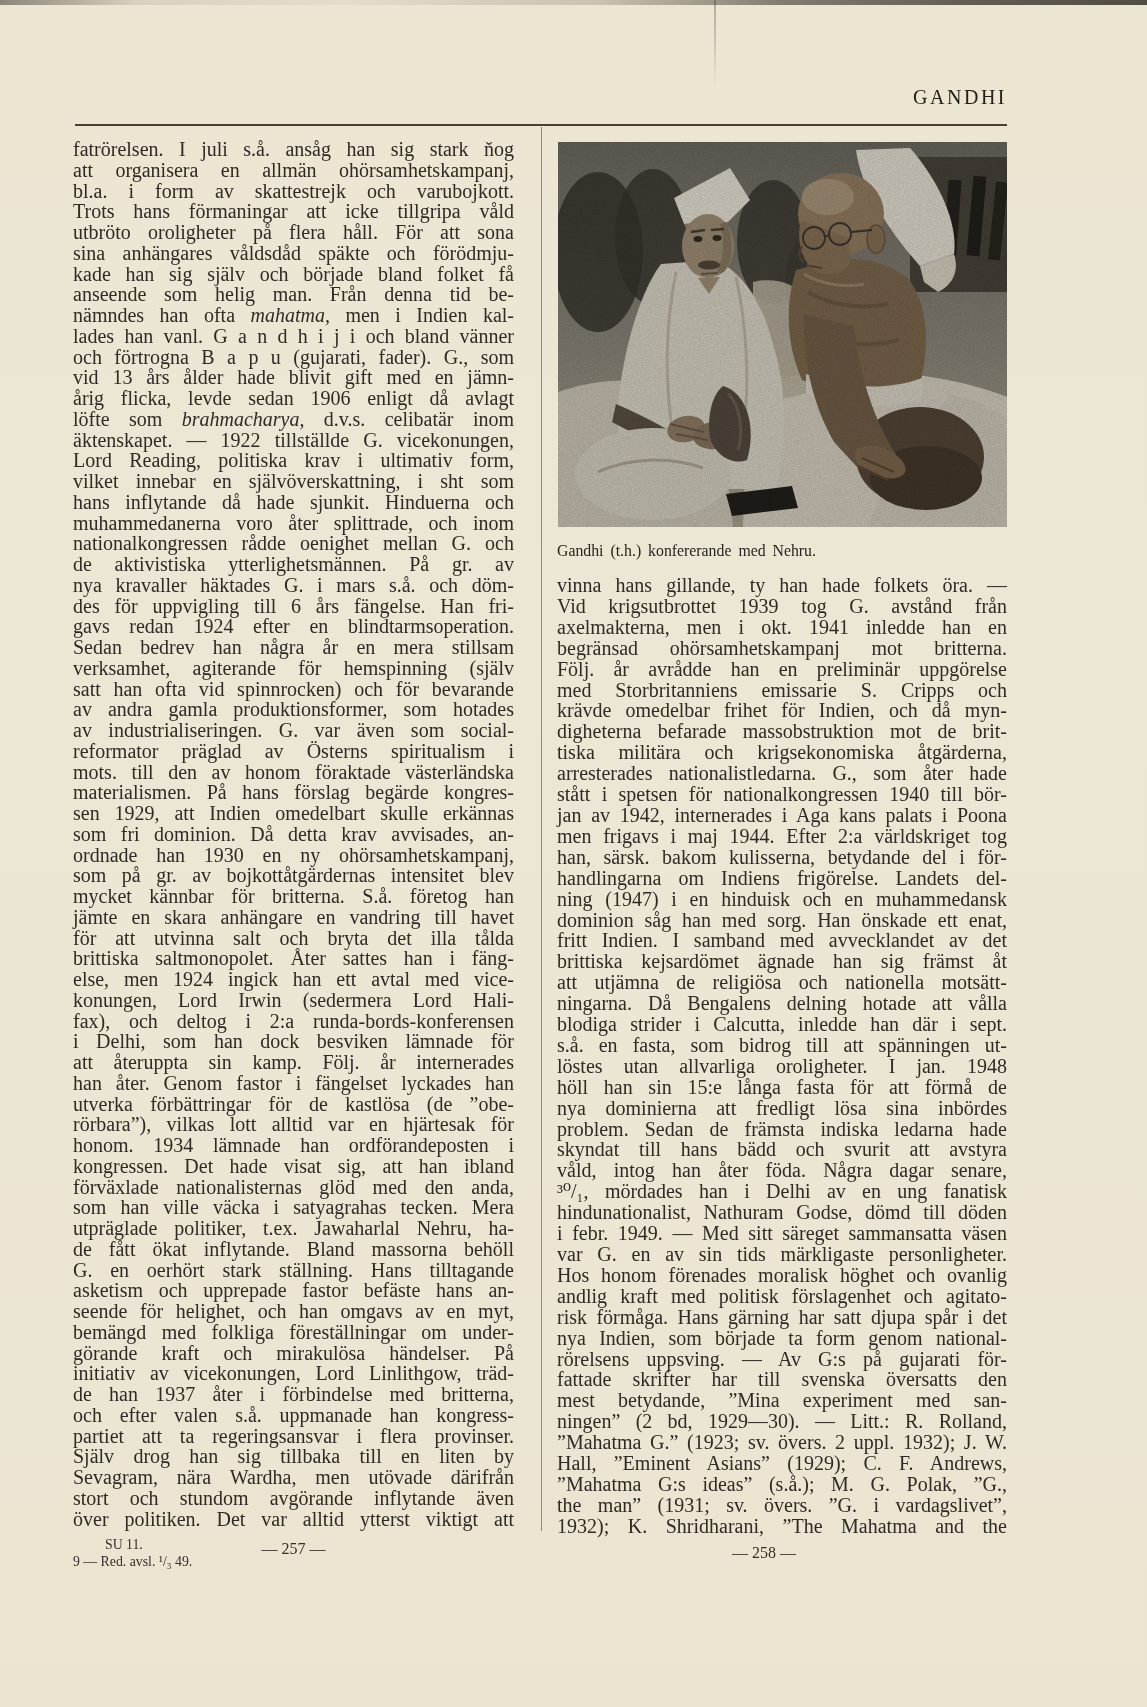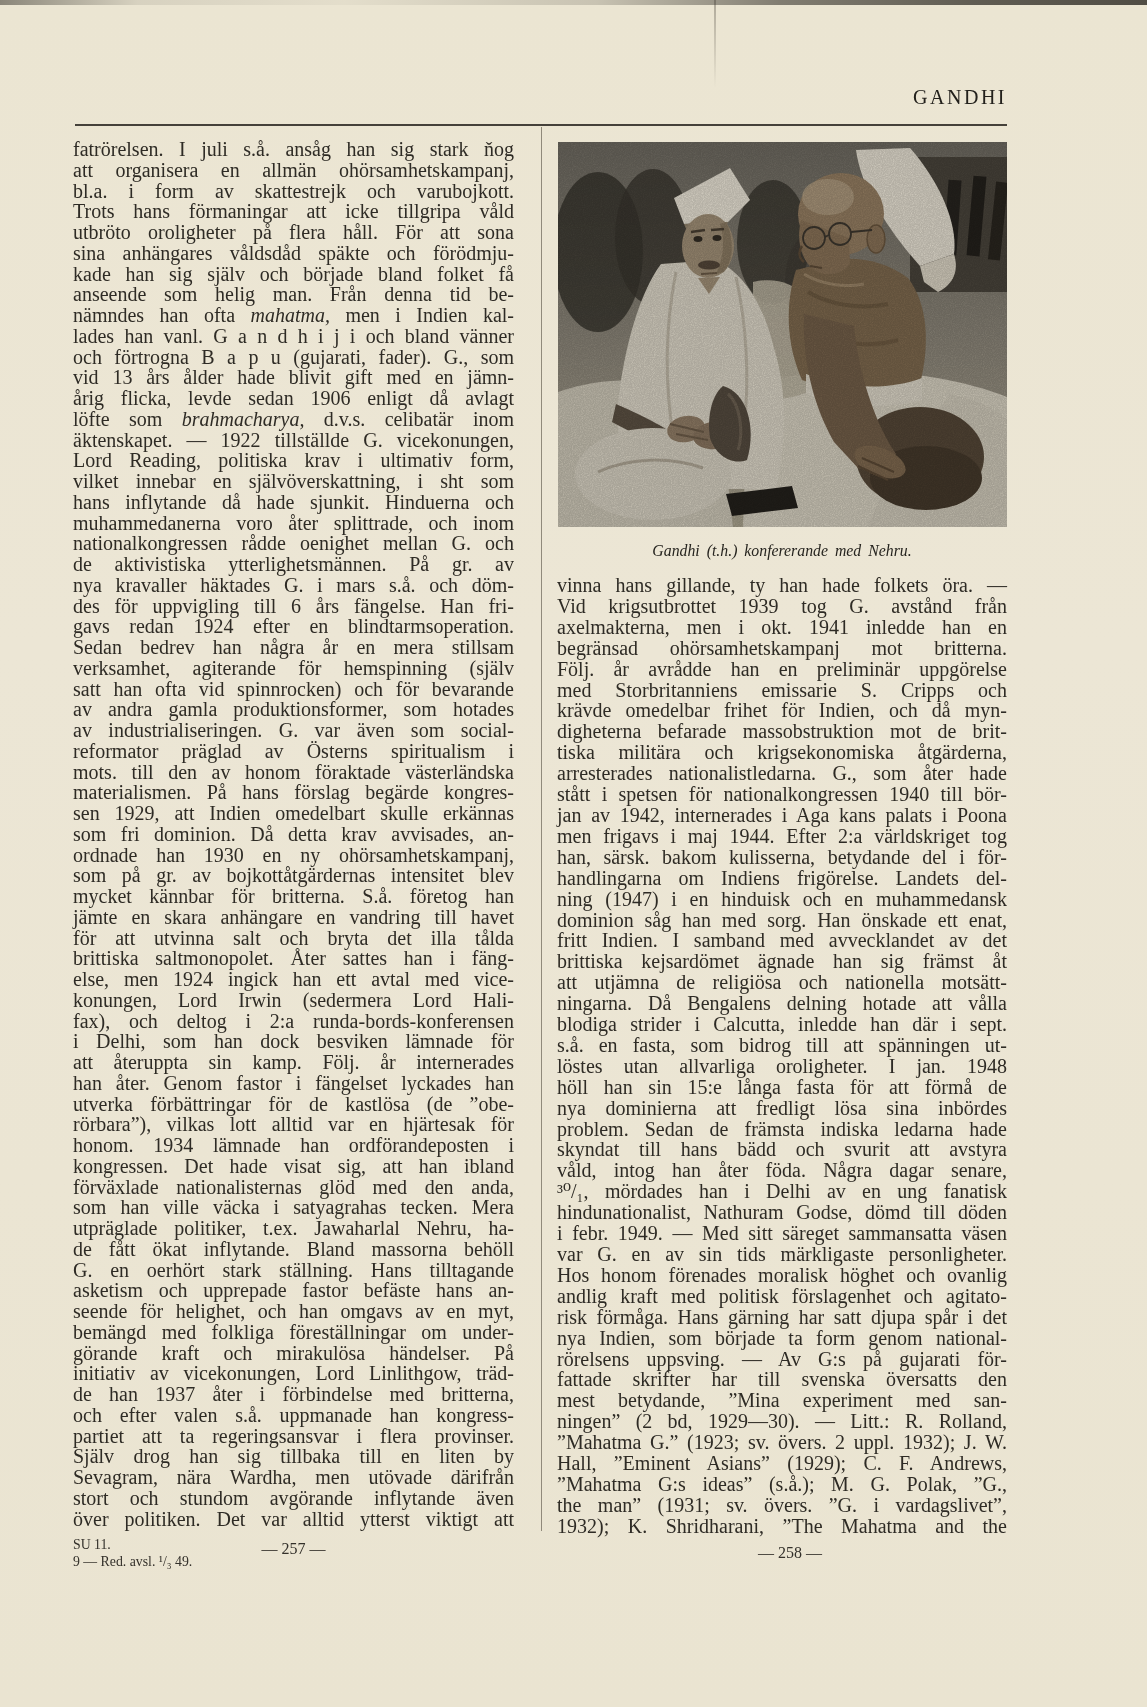--- a/index.html
+++ b/index.html
@@ -43,29 +43,29 @@
   }
   .col-left{left:73px;top:139px;width:441px;line-height:20.75px;}
   .col-right{left:557px;top:575px;width:450px;line-height:20.9px;}
   .photo{
     position:absolute;left:558px;top:142px;width:449px;height:385px;
     background:#8b867b;
   }
   .photo svg{display:block;}
   .caption{
     position:absolute;left:557px;top:542px;width:450px;
-    text-align:center;font-size:15.8px;word-spacing:3px;color:#26241f;font-style:italic;
+    text-align:left;font-size:15.8px;word-spacing:3px;color:#26241f;
   }
   .page-number{
     position:absolute;text-align:center;font-size:16px;color:#33302a;
   }
   .pn-left{left:73px;top:1540px;width:441px;}
-  .pn-right{left:565px;top:1544px;width:450px;}
+  .pn-right{left:539px;top:1544px;width:450px;}
   .imprint{position:absolute;left:73px;font-size:13.8px;color:#33302a;}
-  .imprint-1{top:1537px;}
+  .imprint-1{top:1537px;margin-left:32px;}
   .imprint-2{top:1554px;}
 </style>
 </head>
 <body>
 
 <div class="page">
 
   <div class="scan-edge-top"></div>
   <div class="crease"></div>
 

